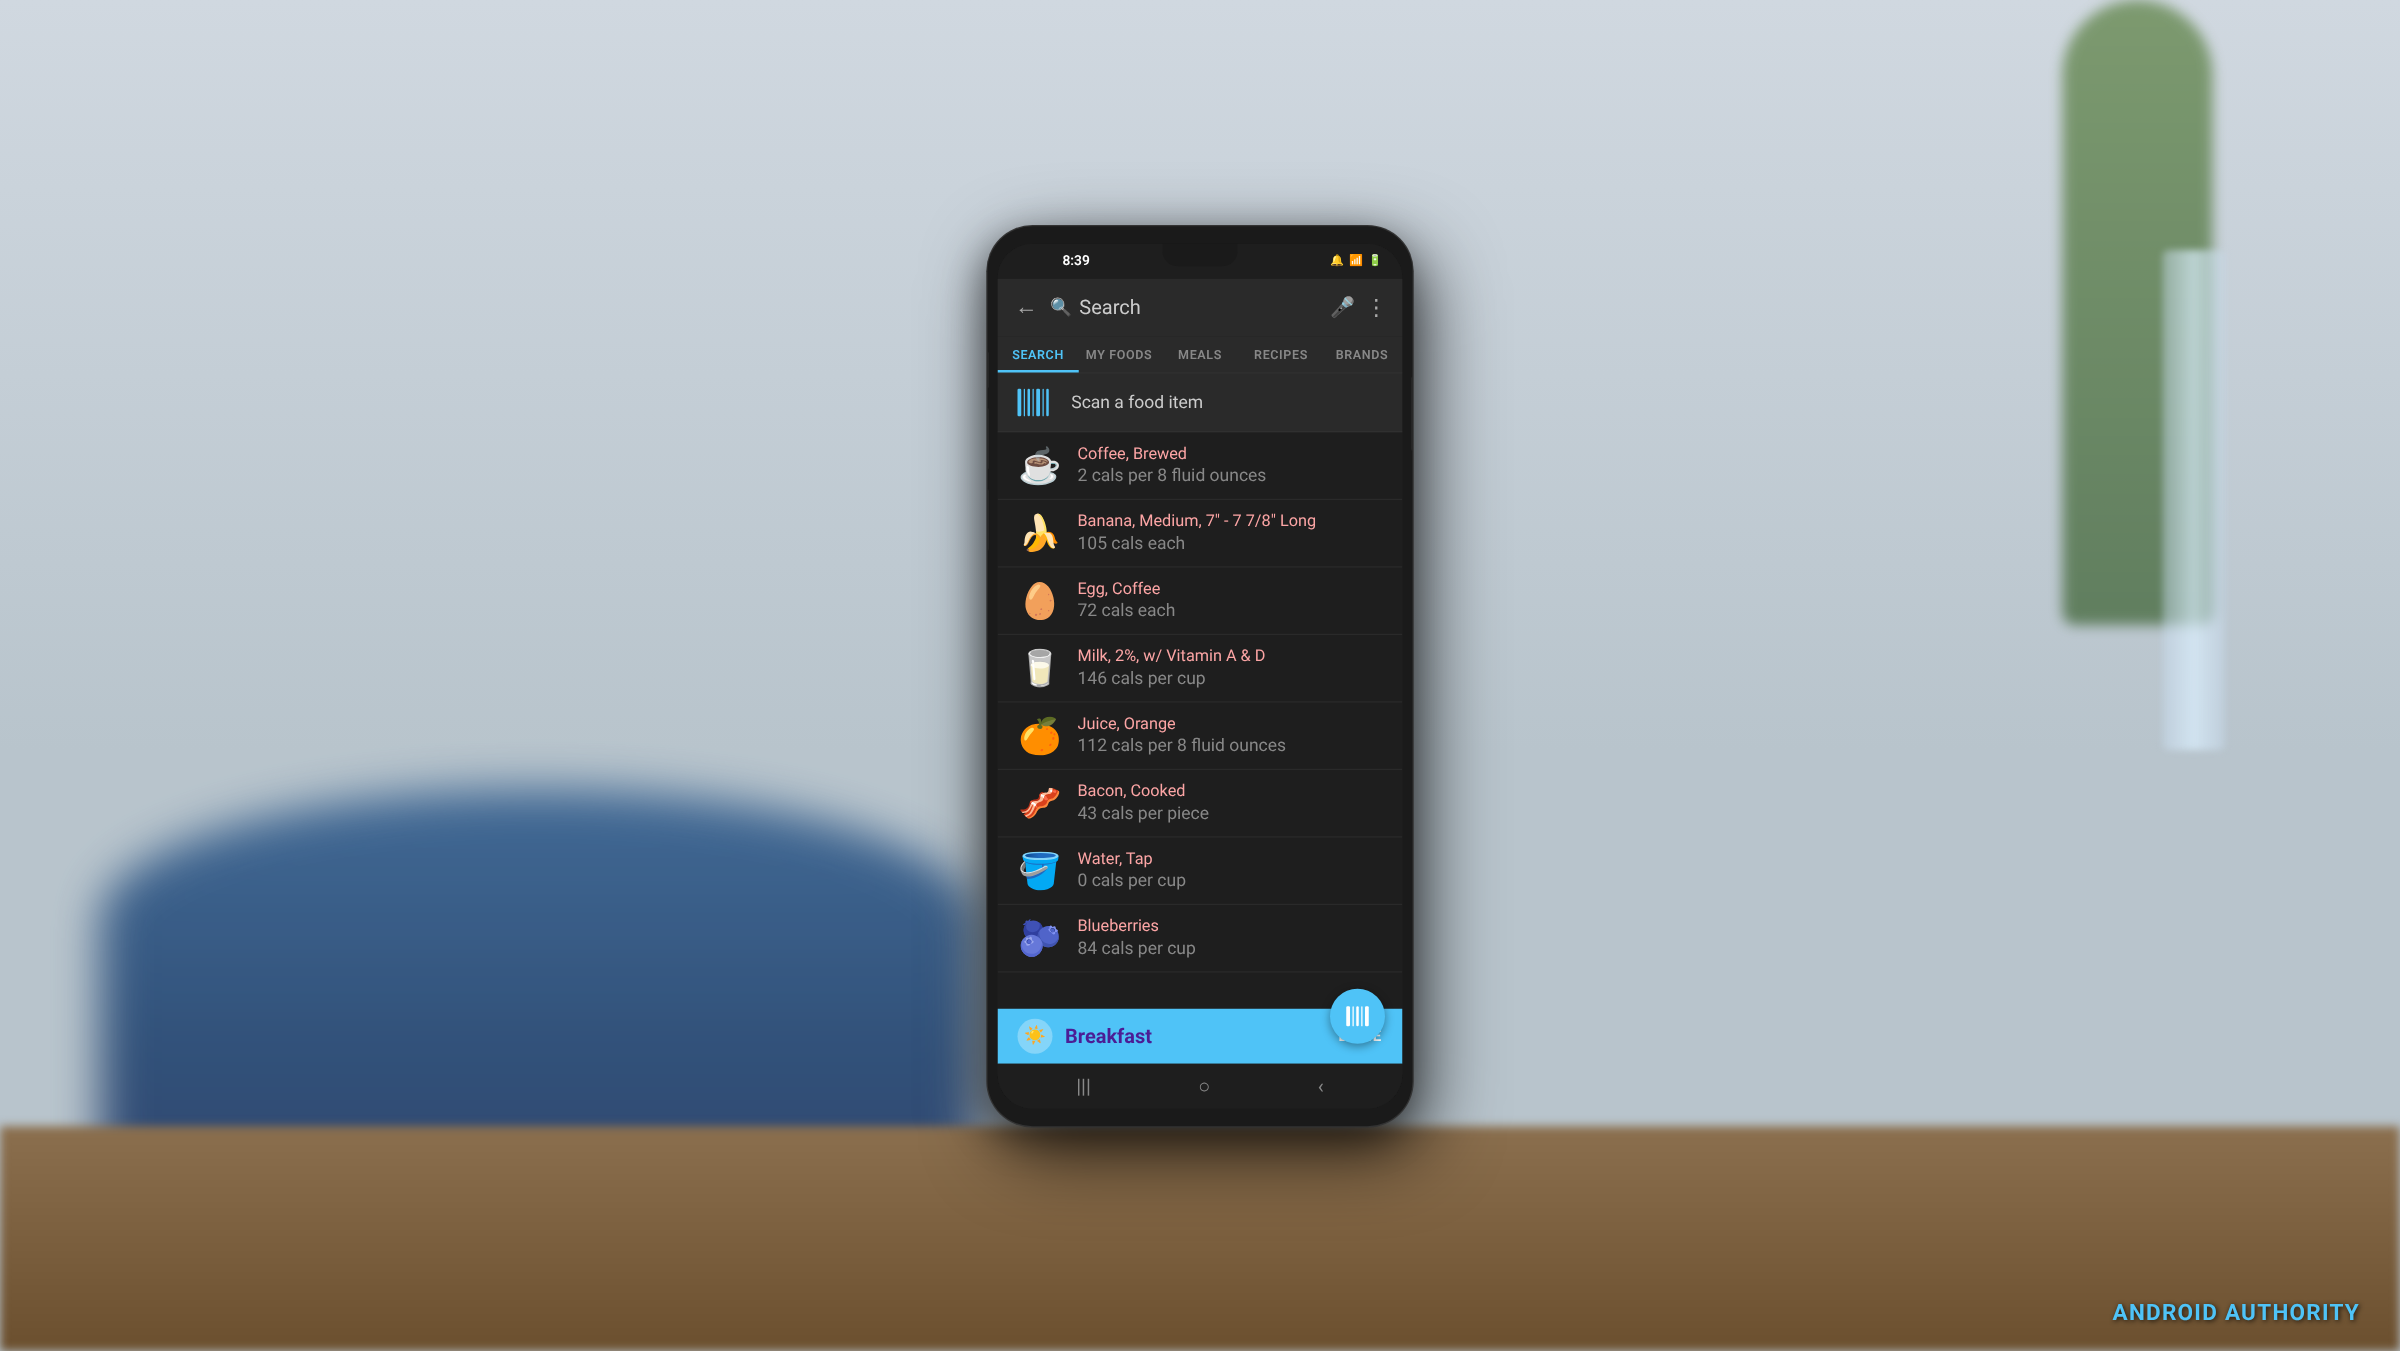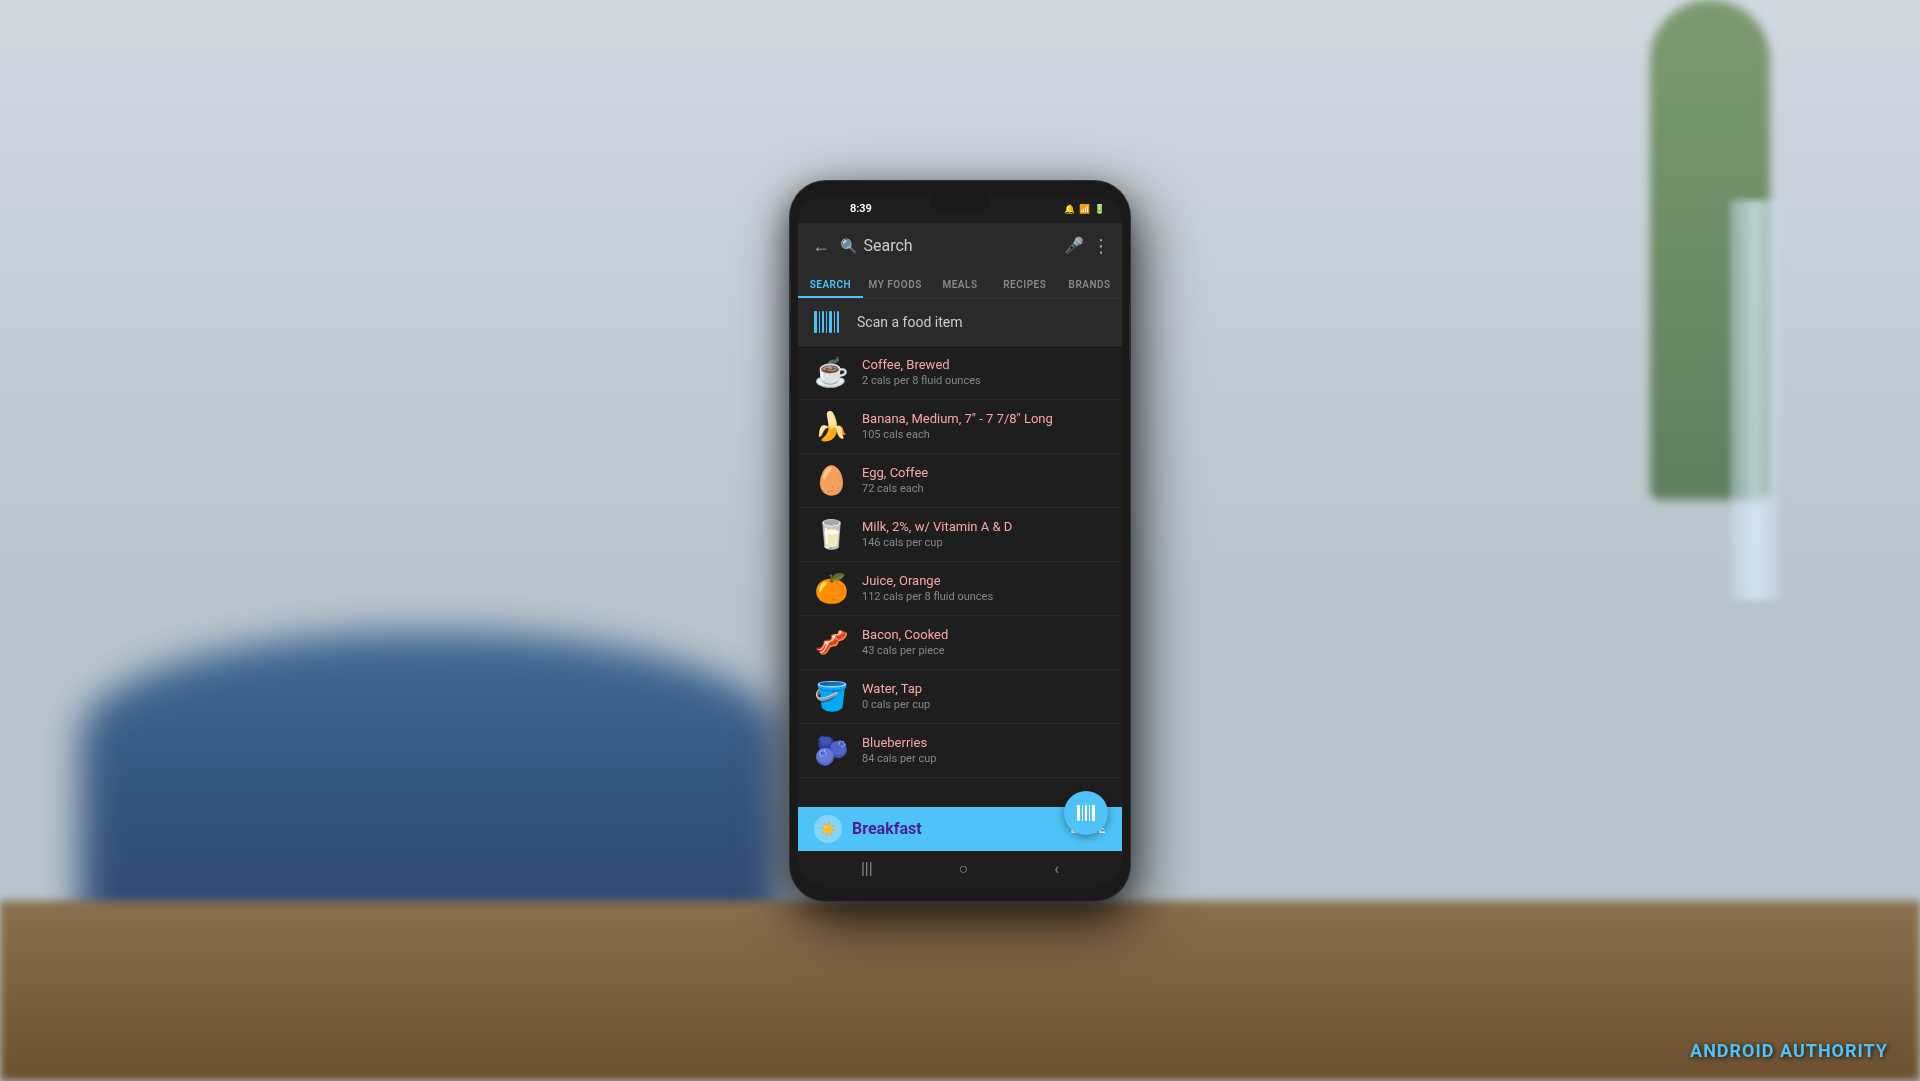--- a/index.html
+++ b/index.html
@@ -296,21 +296,21 @@
     }
 
     .food-name {
       color: #fca5a5;
       font-size: 13px;
       font-weight: 400;
     }
 
     .food-cals {
       color: #888;
-      font-size: 11px;
+      font-size: 14px;
       margin-top: 2px;
     }
 
     
     .fab {
       position: absolute;
       bottom: 52px;
       right: 14px;
       width: 44px;
       height: 44px;

